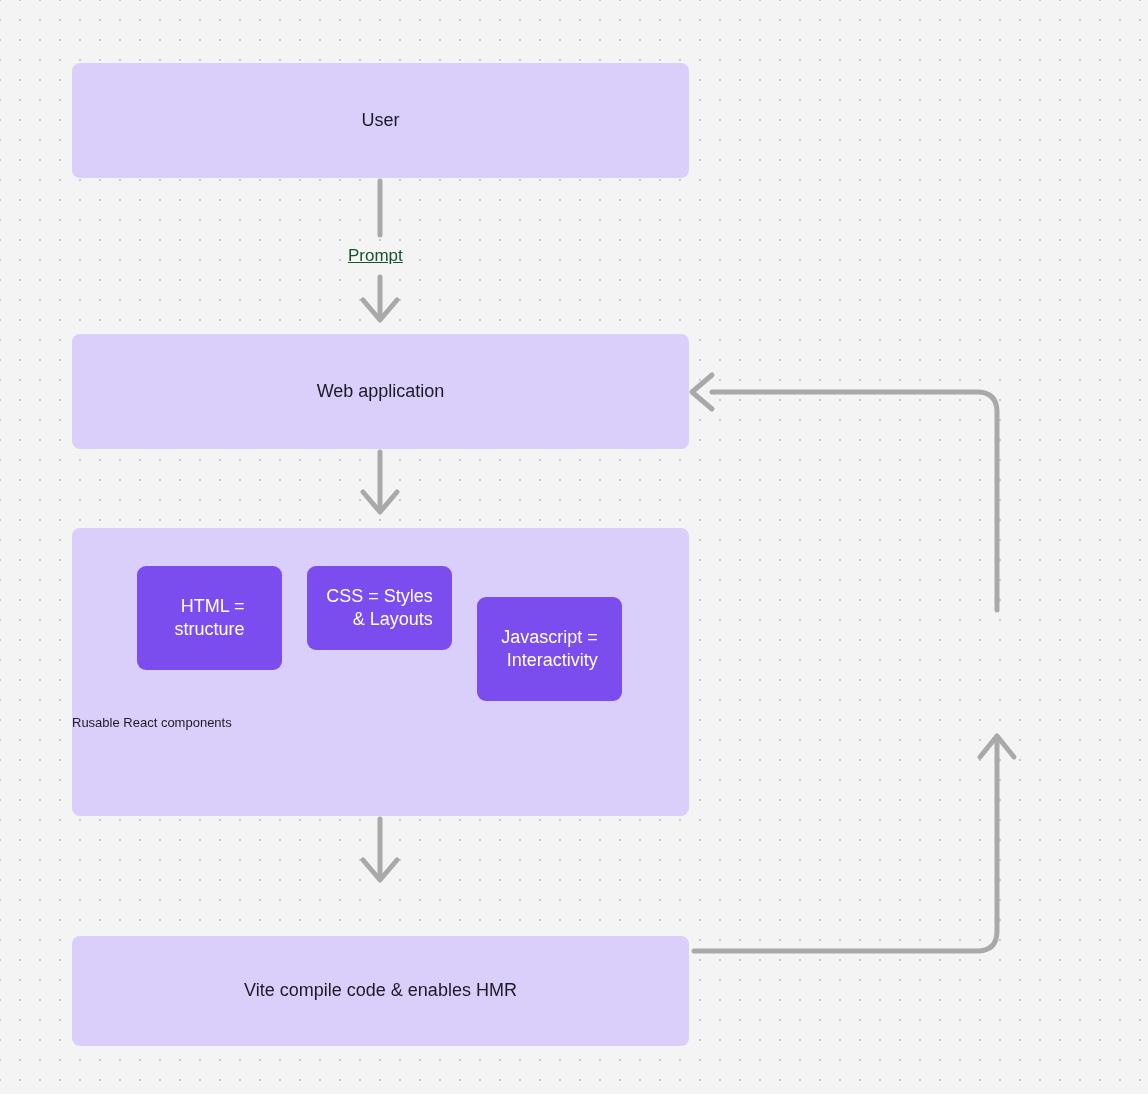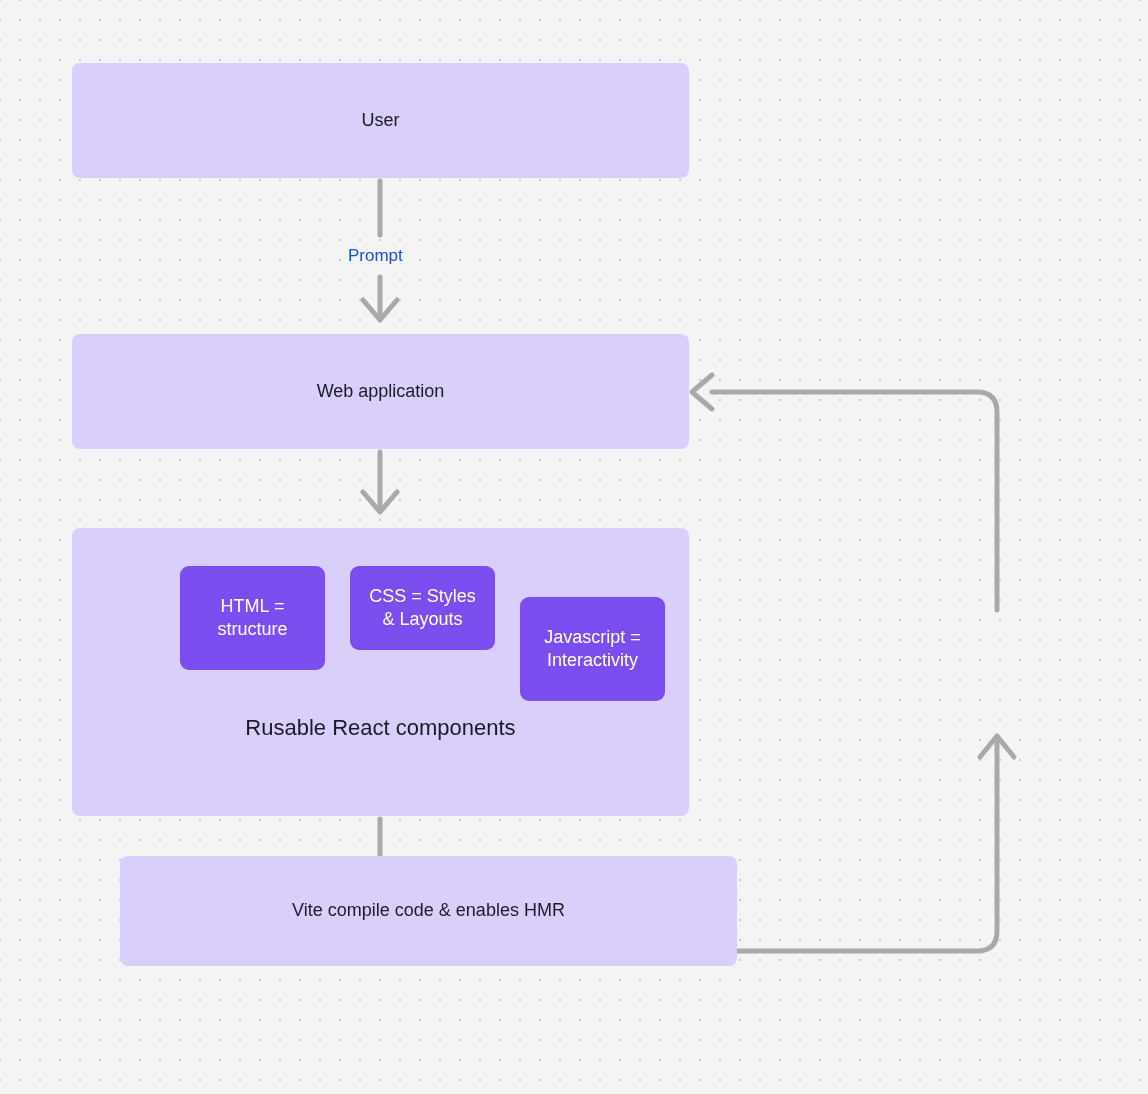--- a/index.html
+++ b/index.html
@@ -23,63 +23,63 @@
     background-size: 20px 20px;
     background-position: 10px 10px;
   }
   .node {
     position: absolute;
     box-sizing: border-box;
     display: flex;
     align-items: center;
     justify-content: center;
     border-radius: 8px;
-    text-align: center;
+    text-align: right;
     line-height: 1.3;
   }
   .node-light {
     background-color: #dacefa;
     color: #1b1b26;
     font-size: 18px;
   }
   .node-solid {
     background-color: #7c4dee;
     color: #ffffff;
     font-size: 18px;
     border-radius: 9px;
-    margin-left: 43px;
   }
   
   #node-user        { left: 72px;  top: 63px;  width: 617px; height: 115px; }
   #node-webapp      { left: 72px;  top: 334px; width: 617px; height: 115px; }
   #node-components  { left: 72px;  top: 528px; width: 617px; height: 288px;
                       align-items: flex-start; justify-content: flex-start; }
-  #node-vite        { left: 72px;  top: 856px; width: 617px; height: 110px; margin-left: 48px; }
+  #node-vite        { left: 72px;  top: 936px; width: 617px; height: 110px; }
   #node-render      { left: 903px; top: 613px; width: 189px; height: 116px; }
 
   #node-html        { left: 137px; top: 566px; width: 145px; height: 104px; }
   #node-css         { left: 307px; top: 566px; width: 145px; height: 84px; }
   #node-js          { left: 477px; top: 597px; width: 145px; height: 104px; }
 
   .inner-caption {
     position: absolute;
     left: 72px;
     top: 715px;
     width: 617px;
-    text-align: center;
-    font-size: 22px;
+    text-align: left;
+    font-size: 13px;
     color: #1b1b26;
   }
   .edge-label {
     position: absolute;
     font-size: 17px;
-    color: #1d4ed8;
+    color: #14532d;
     background-color: #f4f4f5;
     padding: 1px 5px;
     white-space: nowrap;
+    text-decoration: underline;
   }
   #label-prompt { left: 343px; top: 245px; }
 
   svg.edges {
     position: absolute;
     left: 0;
     top: 0;
     width: 1148px;
     height: 1094px;
     pointer-events: none;

